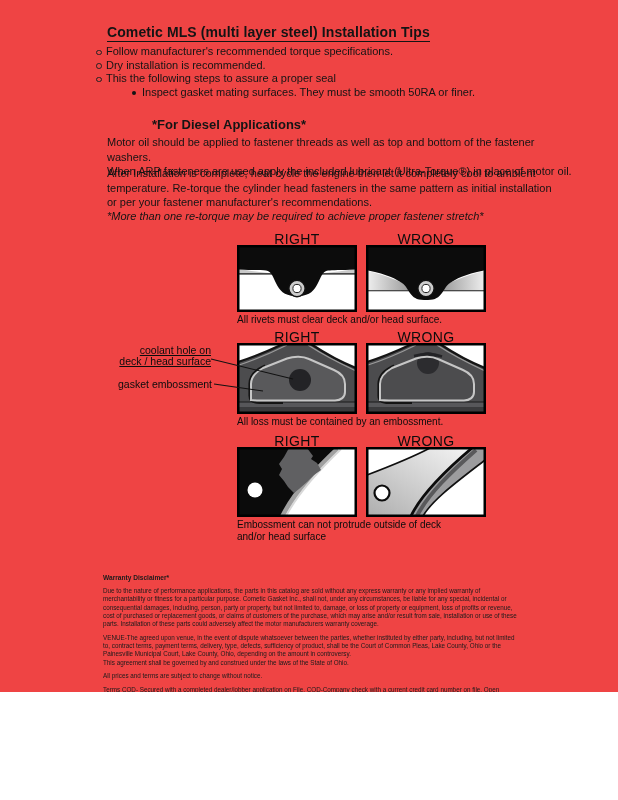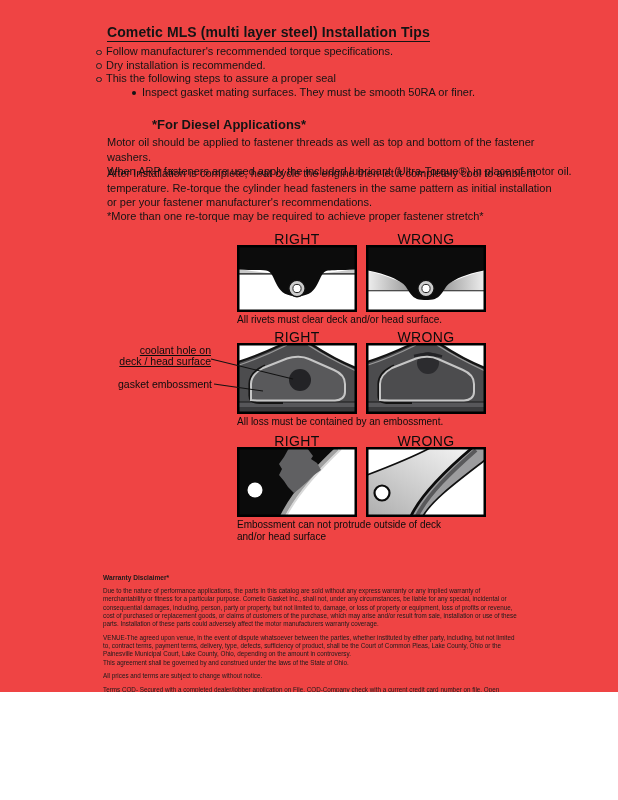--- a/index.html
+++ b/index.html
@@ -12,21 +12,21 @@
 
   .bullets{position:absolute;left:96px;top:45px;width:470px;}
   .blt{position:relative;padding-left:10px;font-size:11px;line-height:13.6px;}
   .blt::before{content:'';position:absolute;left:0;top:4.6px;width:3.6px;height:3.6px;
                border:1px solid #222;border-radius:50%;}
   .blt.sub{margin-left:36px;}
   .blt.sub::before{background:#141414;border:none;width:4px;height:4px;top:5px;}
 
   .diesel-head{position:absolute;left:107px;top:117px;font-size:13px;font-weight:bold;margin-left:45px;}
   .para{position:absolute;left:107px;width:470px;font-size:11px;line-height:14.5px;}
-  .p1{top:135px;} .p2{top:166px;} .pnote{top:209px;}
+  .p1{top:135px;} .p2{top:166px;} .pnote{top:209px;font-style:italic;}
 
   .fig-label{position:absolute;width:120px;text-align:center;font-size:14px;
              letter-spacing:.4px;color:#0c0c0c;}
   .fig-box{position:absolute;width:120px;}
   .fig-box svg{display:block;}
   .caption{position:absolute;left:237px;font-size:10px;line-height:11.5px;color:#0c0c0c;}
 
   .ann{position:absolute;text-align:right;font-size:10.5px;line-height:10.8px;color:#0c0c0c;}
   .ann1{left:90px;top:345px;width:121px;text-decoration:underline;}
   .ann2{left:90px;top:379px;width:122px;}

